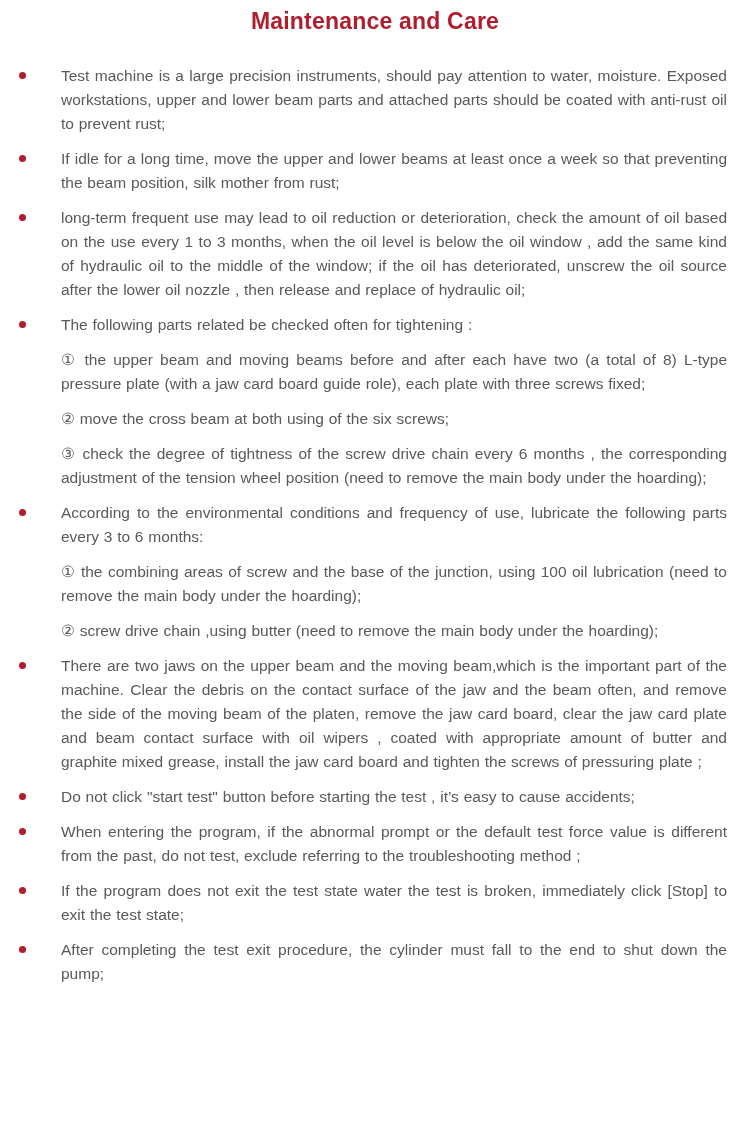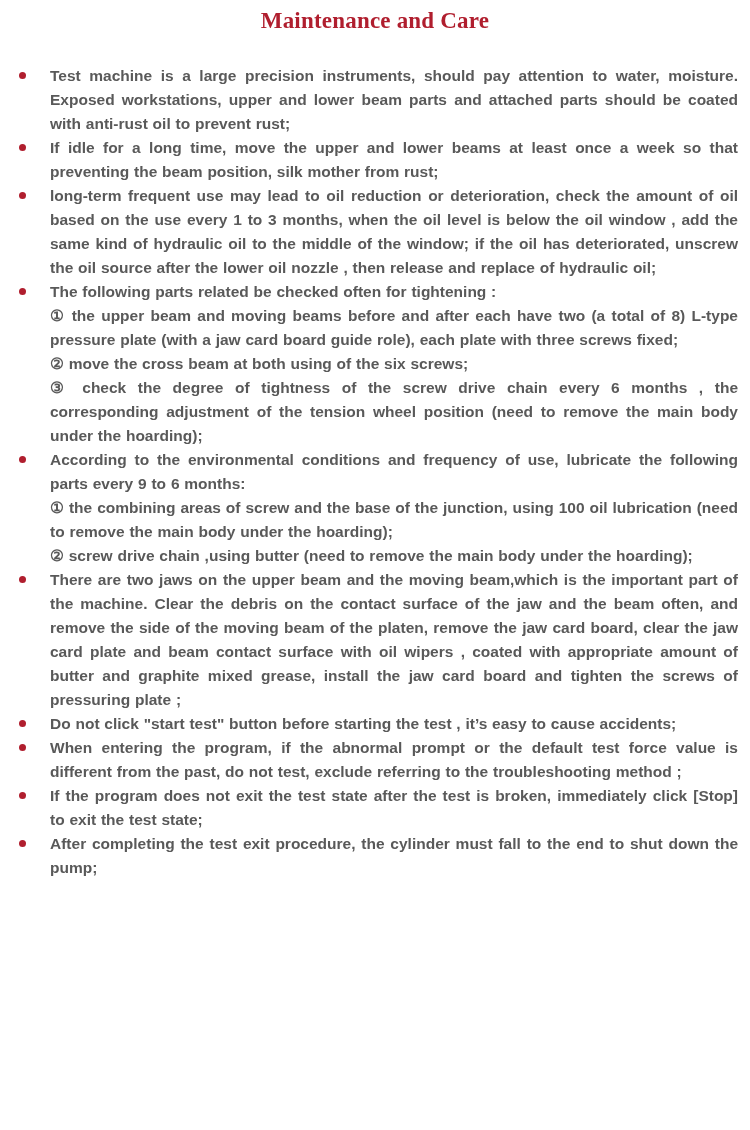--- a/index.html
+++ b/index.html
@@ -18,21 +18,21 @@
     overflow: hidden;
   }
   .page {
     width: 750px;
     height: 1130px;
     background: var(--bg);
   }
   .title {
     margin: 6px 0 0 0;
     text-align: center;
-    font-family: Liberation Serif, serif;
+    font-family: Liberation Sans, sans-serif;
     font-weight: bold;
     font-size: 23px;
     line-height: 30px;
     color: var(--title-color);
     letter-spacing: 0.2px;
   }
   .bullet-list {
     list-style: none;
     margin: 28px 0 0 0;
     padding: 0;
@@ -47,25 +47,24 @@
   .bullet-dot {
     position: absolute;
     left: 19px;
     top: 8px;
     width: 7px;
     height: 7px;
     border-radius: 50%;
     background: var(--bullet-color);
   }
   .para {
-    margin: 0;
+    margin: 11px;
     text-align: justify;
     text-justify: inter-word;
     word-spacing: 0.5px;
-    font-weight: bold;
   }
 </style>
 </head>
 <body>
 
 <div class="page">
   <h1 class="title">Maintenance and Care</h1>
   <ul class="bullet-list" id="bullet-list">
   <li class="bullet-item">
     <span class="bullet-dot"></span>
@@ -95,21 +94,21 @@
           <p class="para">The following parts related be checked often for tightening :</p>
           <p class="para">① the upper beam and moving beams before and after each have two (a total of 8) L-type pressure plate (with a jaw card board guide role), each plate with three screws fixed;</p>
           <p class="para">② move the cross beam at both using of the six screws;</p>
           <p class="para">③ check the degree of tightness of the screw drive chain every 6 months , the corresponding adjustment of the tension wheel position (need to remove the main body under the hoarding);</p>
         </div>
   </li>
 
   <li class="bullet-item">
     <span class="bullet-dot"></span>
     <div class="bullet-content">
-          <p class="para">According to the environmental conditions and frequency of use, lubricate the following parts every 9 to 6 months:</p>
+          <p class="para">According to the environmental conditions and frequency of use, lubricate the following parts every 3 to 6 months:</p>
           <p class="para">① the combining areas of screw and the base of the junction, using 100 oil lubrication (need to remove the main body under the hoarding);</p>
           <p class="para">② screw drive chain ,using butter (need to remove the main body under the hoarding);</p>
         </div>
   </li>
 
   <li class="bullet-item">
     <span class="bullet-dot"></span>
     <div class="bullet-content">
           <p class="para">There are two jaws on the upper beam and the moving beam,which is the important part of the machine. Clear the debris on the contact surface of the jaw and the beam often, and remove the side of the moving beam of the platen, remove the jaw card board, clear the jaw card plate and beam contact surface with oil wipers , coated with appropriate amount of butter and graphite mixed grease, install the jaw card board and tighten the screws of pressuring plate ;</p>
         </div>
@@ -125,21 +124,21 @@
   <li class="bullet-item">
     <span class="bullet-dot"></span>
     <div class="bullet-content">
           <p class="para">When entering the program, if the abnormal prompt or the default test force value is different from the past, do not test, exclude referring to the troubleshooting method ;</p>
         </div>
   </li>
 
   <li class="bullet-item">
     <span class="bullet-dot"></span>
     <div class="bullet-content">
-          <p class="para">If the program does not exit the test state after the test is broken, immediately click [Stop] to exit the test state;</p>
+          <p class="para">If the program does not exit the test state water the test is broken, immediately click [Stop] to exit the test state;</p>
         </div>
   </li>
 
   <li class="bullet-item">
     <span class="bullet-dot"></span>
     <div class="bullet-content">
           <p class="para">After completing the test exit procedure, the cylinder must fall to the end to shut down the pump;</p>
         </div>
   </li>
 

